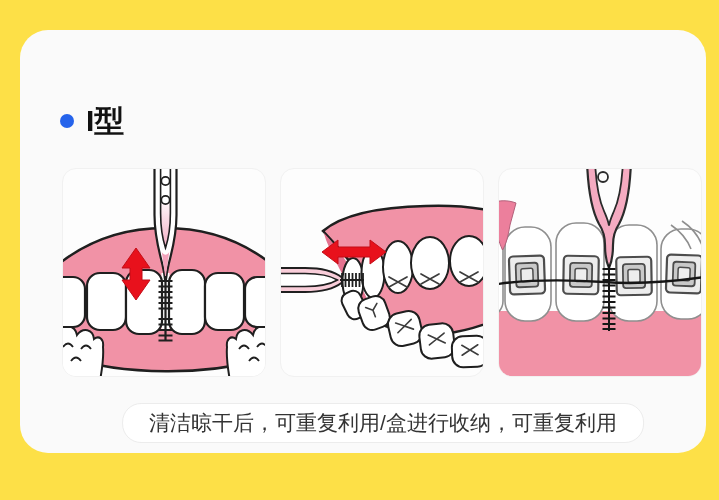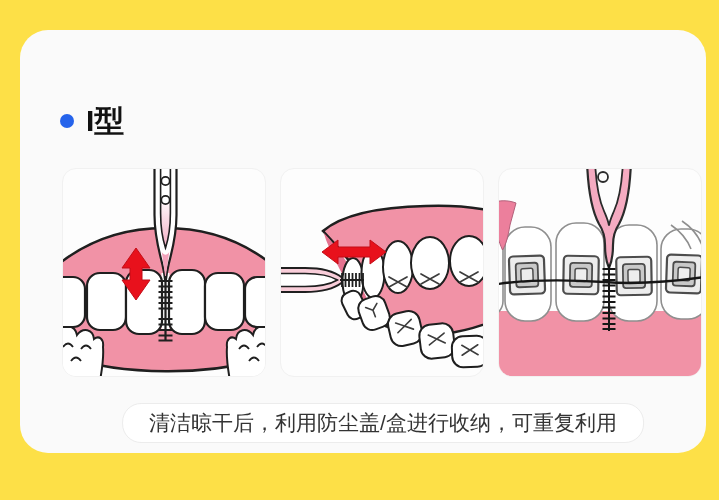--- a/index.html
+++ b/index.html
@@ -198,17 +198,17 @@
             <line x1="103.5" y1="149.5" x2="116.5" y2="149.5"></line>
             <line x1="103.5" y1="155" x2="116.5" y2="155"></line>
             <line x1="103.5" y1="160" x2="116.5" y2="160"></line>
           </g>
         </svg>
       </div>
 
     </div>
 
     <div class="caption-pill">
-      <span>清洁晾干后，利用防尘盖/盒进行收纳，可重复利用</span>
+      <span>清洁晾干后，可重复利用/盒进行收纳，可重复利用</span>
     </div>
 
   </div>
 </div>
 
 </body></html>

